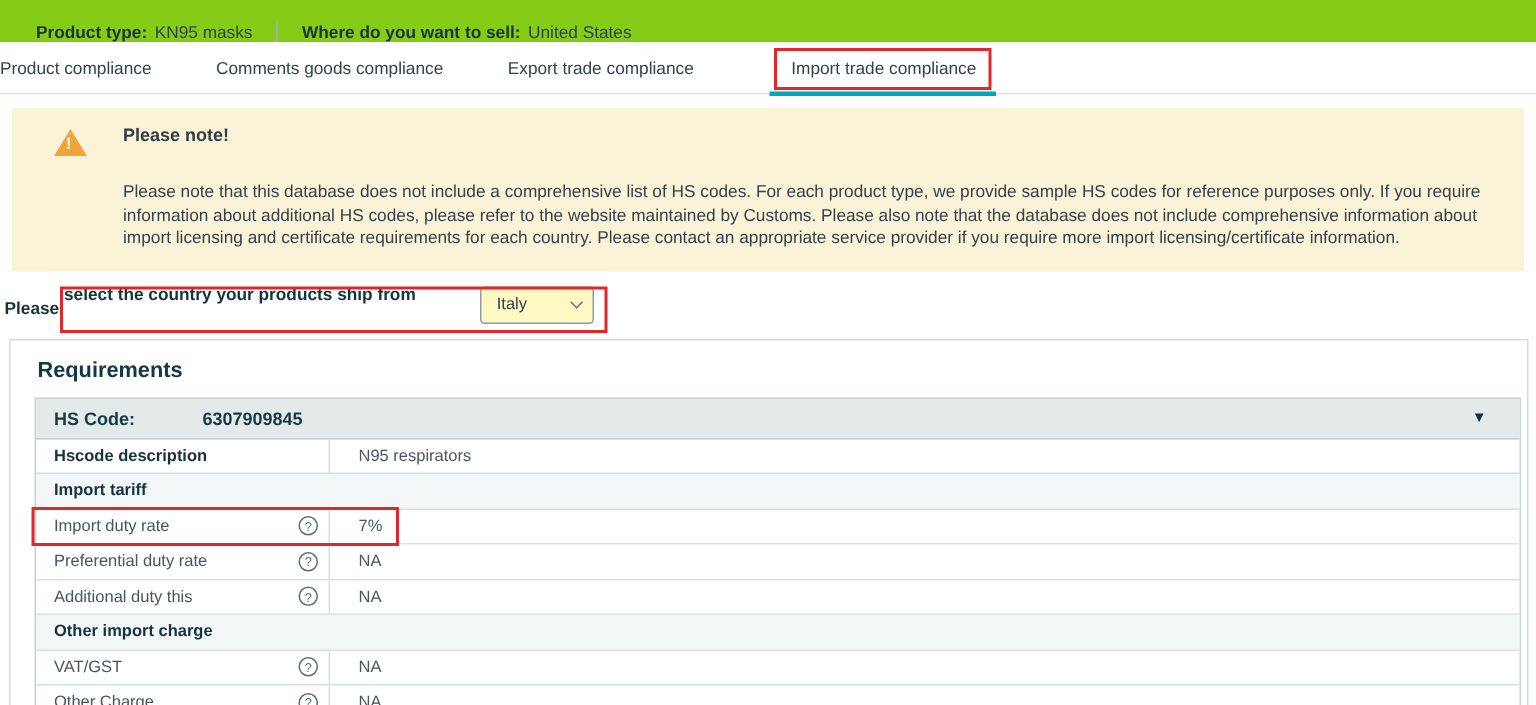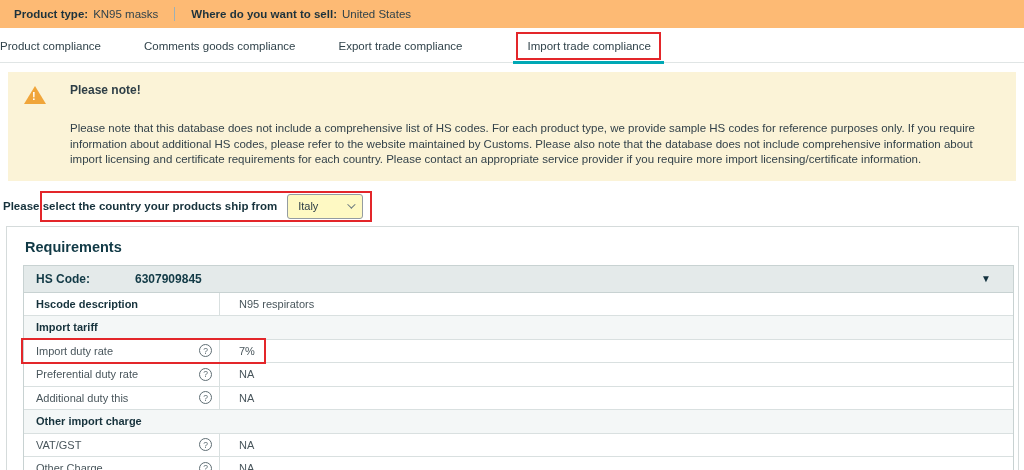--- a/index.html
+++ b/index.html
@@ -1,54 +1,54 @@
 <!DOCTYPE html>
 <html><head>
 <meta charset="utf-8">
 <style>
   * { margin:0; padding:0; box-sizing:border-box; }
   html,body { width:1024px; height:470px; overflow:hidden; background:#fff;
     font-family:"Liberation Sans", sans-serif; color:#49565c; }
 
   
-  .topbar { height:28px; background:#fdba74; display:flex; align-items:center;
-    padding-left:14px; font-size:11.5px; color:#31434b; }
+  .topbar { height:28px; background:#84cc16; display:flex; align-items:flex-end;
+    padding-left:24px; font-size:11.5px; color:#31434b; }
   .topbar .b { font-weight:bold; color:#1d323c; margin-right:5px; }
   .topbar .vsep { width:1px; height:14px; background:#9db0b6; margin:0 16px; }
 
   
   .tabs { display:flex; align-items:center; height:34px; margin-top:1px;
     border-bottom:1px solid #e0e5e5; }
   .tab { position:relative; font-size:11.5px; color:#31434b; margin-right:43px;
     white-space:nowrap; cursor:pointer; }
   .tab.active { margin-left:22px; }
   .tab-underline { position:absolute; left:-15px; right:-13px; bottom:-12px;
     height:3px; background:#00a8b5; }
 
   
   .annot { position:absolute; border:2px solid #e3262a; background:transparent;
     pointer-events:none; z-index:6; }
   .tab .annot { top:-8px; bottom:-8px; left:-12px; right:-10px; }
 
   
   .notice { margin:9px 8px 0 8px; background:#fbf3d7; display:flex;
-    padding:11px 14px 13px 16px; }
+    padding:11px 14px 13px 28px; }
   .tri-wrap { width:22px; margin:3px 24px 0 0; flex:none; }
   .tri { position:relative; width:0; height:0;
     border-left:11px solid transparent; border-right:11px solid transparent;
     border-bottom:18px solid #f0a53a; }
   .tri::after { content:"!"; position:absolute; left:-3px; top:4px;
     color:#fff; font-weight:bold; font-size:11px; }
   .notice-title { font-weight:bold; font-size:12px; color:#2e3e46; margin-bottom:2px; }
   .notice-body { font-size:11.5px; line-height:15.5px; color:#33424a; max-width:956px;margin-top:24px; }
 
   
   .shipfrom-row { display:flex; align-items:center; height:31px; margin:10px 0 0 3px;
     font-size:11.5px; font-weight:bold; color:#16323c; }
-  .relbox { position:relative; display:inline-flex; align-items:center; height:31px; }
+  .relbox { position:relative; display:inline-flex; align-items:flex-start; height:31px;gap:33px; }
   .relbox .annot { top:0; bottom:0; left:-3px; right:-9px; }
   .select { display:flex; align-items:center; justify-content:space-between;
     width:76px; height:25px; margin-left:10px; padding:0 9px 0 10px;
     background:#fef9c3; border:1px solid #949ca1; border-radius:3px;
     font-weight:normal; font-size:11px; color:#2e3e46; cursor:pointer; }
   .chev { width:6px; height:6px; border-right:1.5px solid #68787f;
     border-bottom:1.5px solid #68787f; transform:rotate(45deg) translateY(-2px); }
 
   
   .panel { position:relative; margin:4px 5px 0 6px; height:290px;

